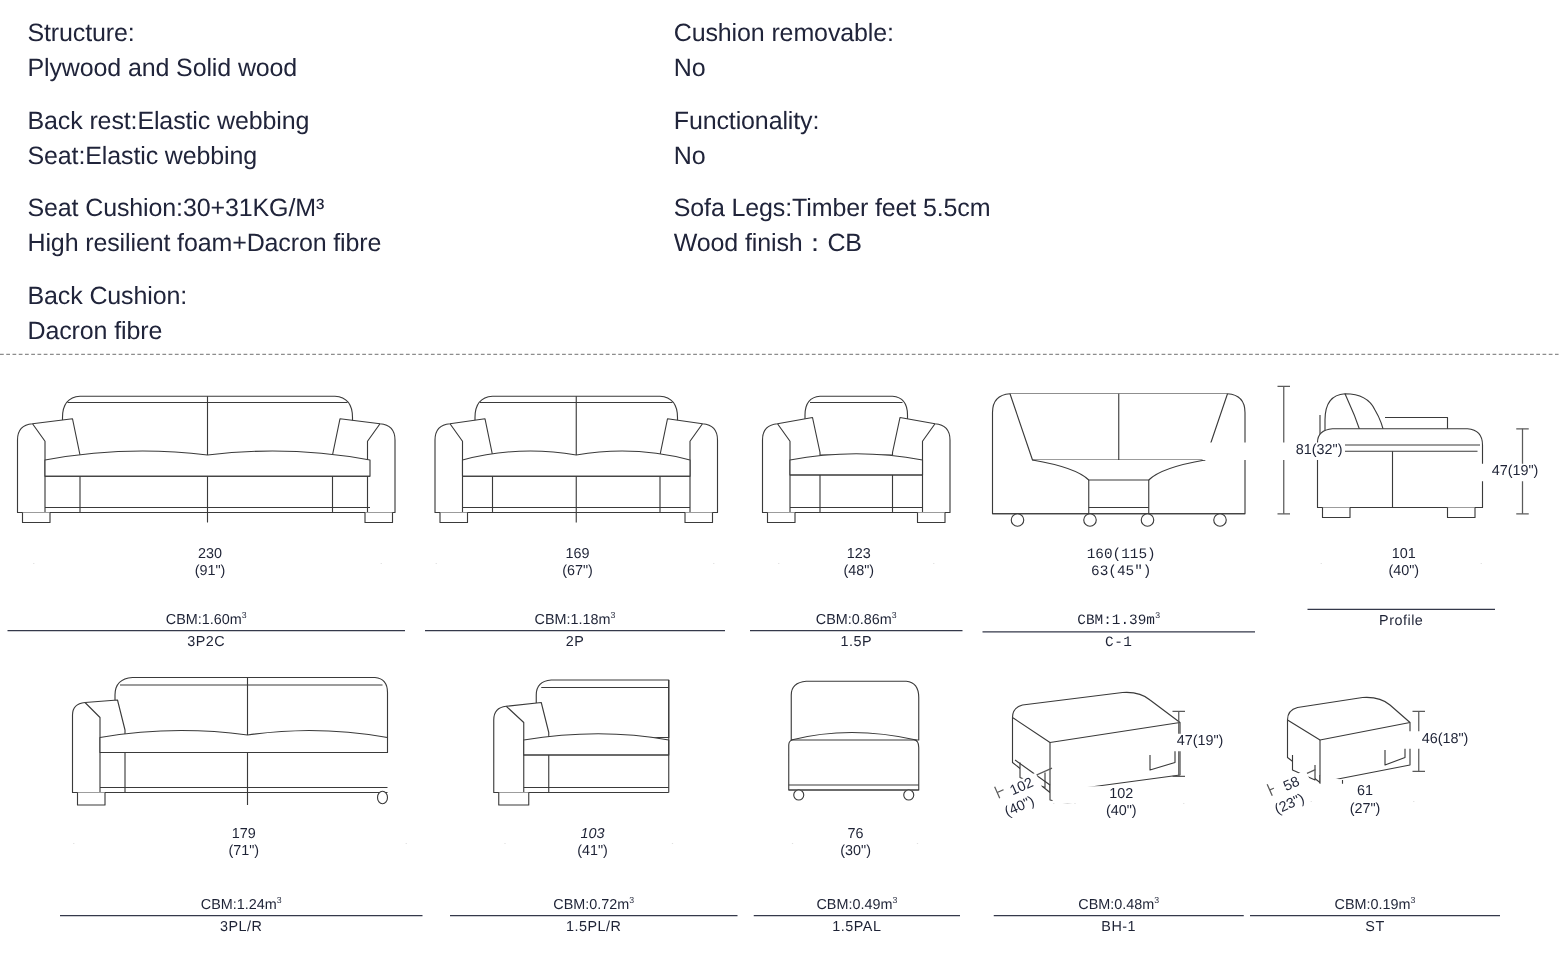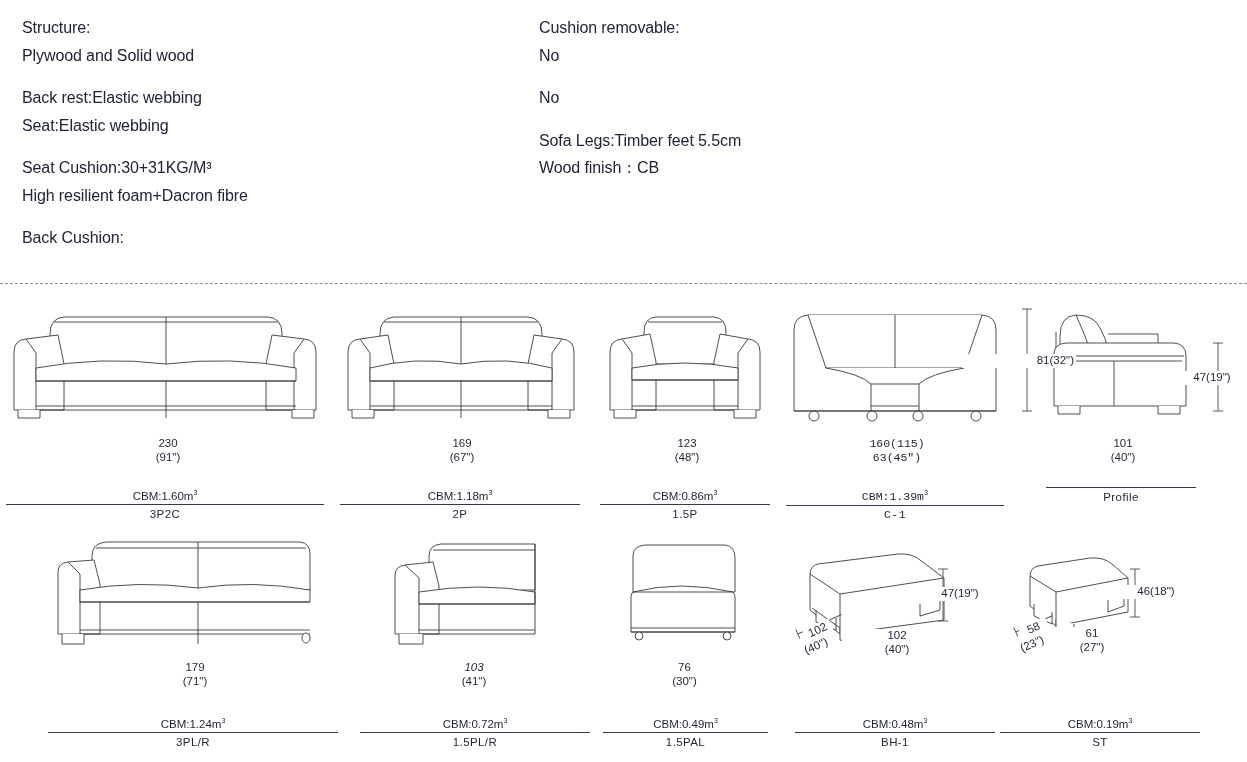--- a/index.html
+++ b/index.html
@@ -8,21 +8,21 @@
     font-family:"Liberation Sans","DejaVu Sans",sans-serif;
     color:#1d2233;
   }
   
   #spec{position:absolute;left:0;top:0;width:1247px;height:268px;}
   .spec-col{position:absolute;top:14px;}
   .spec-col.left{left:22px;width:500px;}
   .spec-col.right{left:539px;width:560px;}
   .spec-group{margin-bottom:15px;}
   .spec-line{
-    font-size:16px;line-height:27.5px;white-space:nowrap;
+    font-size:20px;line-height:27.5px;white-space:nowrap;
     letter-spacing:-0.1px;color:#20243a;
   }
   
   #divider{
     position:absolute;left:0;top:283px;width:1247px;height:0;
     border-top:1.6px dashed #8d8d8d;
   }
   
   .row{position:absolute;left:0;width:1247px;}
   #row1{top:300px;height:225px;}
@@ -57,29 +57,31 @@
     <div class="spec-group">
       <div class="spec-line">Back rest:Elastic webbing</div>
       <div class="spec-line">Seat:Elastic webbing</div>
     </div>
     <div class="spec-group">
       <div class="spec-line">Seat Cushion:30+31KG/M³</div>
       <div class="spec-line">High resilient foam+Dacron fibre</div>
     </div>
     <div class="spec-group">
       <div class="spec-line">Back Cushion:</div>
+      <div class="spec-line">Dacron fibre</div>
     </div>
   </div>
 
   <div class="spec-col right">
     <div class="spec-group">
       <div class="spec-line">Cushion removable:</div>
       <div class="spec-line">No</div>
     </div>
     <div class="spec-group">
+      <div class="spec-line">Functionality:</div>
       <div class="spec-line">No</div>
     </div>
     <div class="spec-group">
       <div class="spec-line">Sofa Legs:Timber feet 5.5cm</div>
       <div class="spec-line">Wood finish：CB</div>
     </div>
   </div>
 </div>
 
 <div id="divider"></div>

